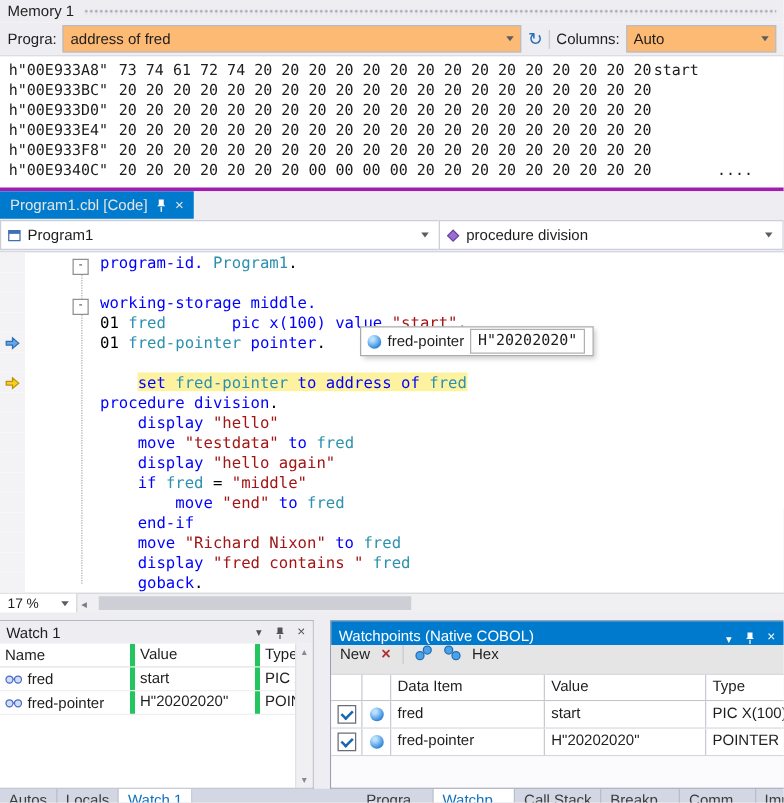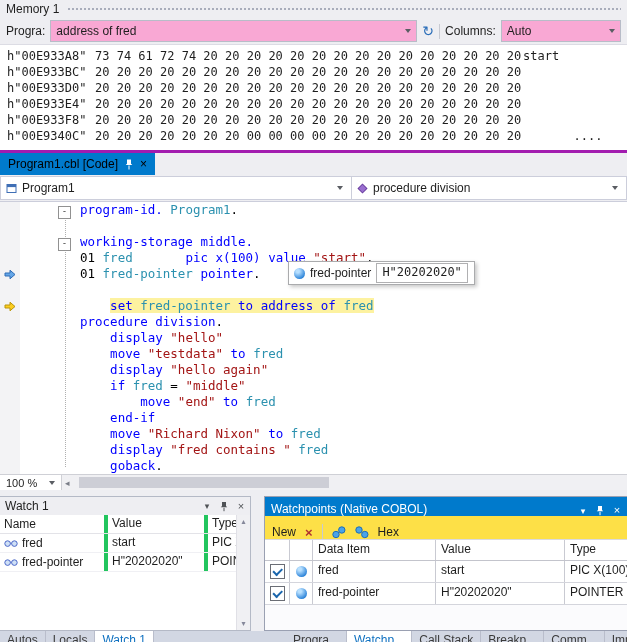--- a/index.html
+++ b/index.html
@@ -6,35 +6,35 @@
   body{width:627px;height:642px;overflow:hidden;position:relative;background:#eeeef2;
        font-family:"Liberation Sans",sans-serif;font-size:12px;color:#1e1e1e}
   .mono{font-family:"DejaVu Sans Mono",monospace}
   svg{display:block}
 
   
   #memory{height:150px;display:flex;flex-direction:column;background:#fff;border-bottom:3px solid #a21caf}
   .mem-title{height:18px;background:#eeeef2;display:flex;align-items:center;gap:8px;padding:0 6px}
   .grip{flex:1;height:5px;margin-top:1px;background-image:radial-gradient(circle,#a9adbb 1px,transparent 1.2px);background-size:4px 4px}
   .mem-toolbar{height:26px;background:#eeeef2;border-bottom:1px solid #dcdce4;display:flex;align-items:center;gap:5px;padding:0 6px}
-  .combo{height:20px;background:#f9a8d4;border:1px solid #b8bcc8;display:flex;align-items:center;gap:12px;padding:0 2px 0 5px}
+  .combo{height:20px;background:#fdba74;border:1px solid #b8bcc8;display:flex;align-items:center;gap:12px;padding:0 2px 0 5px}
   .combo .combo-text{flex:1;overflow:hidden;white-space:nowrap}
   .combo.addr{width:358px}
   .combo.cols{flex:1;min-width:0}
   .dd{width:0;height:0;border-left:3.5px solid transparent;border-right:3.5px solid transparent;border-top:4px solid #5a5d63;margin:0 3px;flex:none}
   .refresh{color:#2a6db8;font-size:14px;line-height:1}
   .vsep{width:1px;height:15px;background:#c8cad2}
   .mem-body{flex:1;padding:3px 0 0 7px;font-size:12px;line-height:16px;overflow:hidden}
   .mem-row{display:flex;height:16px;white-space:pre}
   .mem-addr{width:88px;flex:none}
   .mem-bytes{width:428px;flex:none}
 
   
   #doctabs{height:22px;background:#eeeef2;display:flex}
-  .doctab{height:22px;background:var(--accent);color:#000000;display:flex;align-items:center;gap:7px;padding:0 8px}
+  .doctab{height:22px;background:var(--accent);color:#e5e5e5;display:flex;align-items:center;gap:7px;padding:0 8px}
   .tabclose{font-size:12px;line-height:1}
 
   
   #navbar{height:24px;background:#eeeef2;display:flex;border-bottom:1px solid #cccedb;padding:1px 0}
   .navcombo{background:#fff;border:1px solid #cccedb;display:flex;align-items:center;gap:5px;padding:0 5px}
   .navcombo.left{width:340px;border-right:0}
   .navcombo.right{flex:1;min-width:0}
   .navcombo .nc-label{flex:1;overflow:hidden;white-space:nowrap}
 
   
@@ -80,21 +80,21 @@
   .wc.c-value{width:88px;flex:none}
   .wc.c-type{flex:1;min-width:0;border-right:0}
   .w-row{display:flex;height:18px;border-bottom:1px solid #f0f0f4}
   .vsb{width:13px;flex:none;background:#f0f0f3;border-left:1px solid #e0e0e6;display:flex;flex-direction:column;
        justify-content:space-between;align-items:center;font-size:8px;color:#85889a;padding:2px 0}
   .panel-gap{width:13px;flex:none}
 
   .wp{flex:1;min-width:0;display:flex;flex-direction:column;background:#fbfbfd;border:1px solid #9aa0b2;border-right:0}
   .wp-title{height:19px;background:var(--accent);color:#fff;display:flex;align-items:flex-end;gap:3px;padding:0 3px 0 6px}
   .wp-title .t{flex:1;overflow:hidden;white-space:nowrap}
-  .wp-toolbar{height:23px;background:#fde047;border-bottom:1px solid #d9dae0;display:flex;align-items:flex-end;gap:9px;padding:0 7px}
+  .wp-toolbar{height:23px;background:#e5e5e5;border-bottom:1px solid #d9dae0;display:flex;align-items:flex-start;gap:9px;padding:0 7px}
   .tb-x{color:#b03030;font-weight:bold;font-size:13px;line-height:1}
   .wp-head{display:flex;height:20px;background:#fff;border-bottom:1px solid #c3c4cc}
   .wpc{padding:2px 5px;overflow:hidden;white-space:nowrap;border-right:1px solid #c9cad2}
   .c-check{width:24px;flex:none;display:flex;align-items:center;justify-content:center;padding:0}
   .c-orb{width:22px;flex:none;display:flex;align-items:center;justify-content:center;padding:0}
   .c-item{width:112px;flex:none}
   .c-val{width:118px;flex:none}
   .c-typ{flex:1;min-width:0;border-right:0}
   .wp-row{display:flex;height:21px;background:#fff;border-bottom:1px solid #d4d5dc}
   .wp-rest{flex:1;background:#fbfbfd}
@@ -286,21 +286,21 @@
       </div>
     <div id="datatip">
       <span class="orb"></span>
       <span>fred-pointer</span>
       <span class="val mono">H"20202020"</span>
     </div>
   </div>
 
   <div id="zoombar">
     <div class="zoomsel">
-      <span>100 %</span>
+      <span>17 %</span>
       <span class="dd"></span>
     </div>
     <div class="hsb">
       <span class="sb-btn">◂</span>
       <div class="hthumb"></div>
     </div>
   </div>
 
   <div id="bottom">
 

